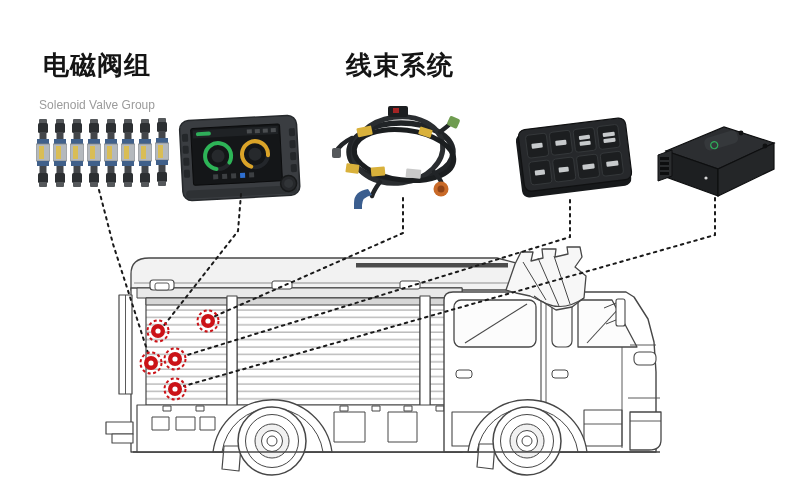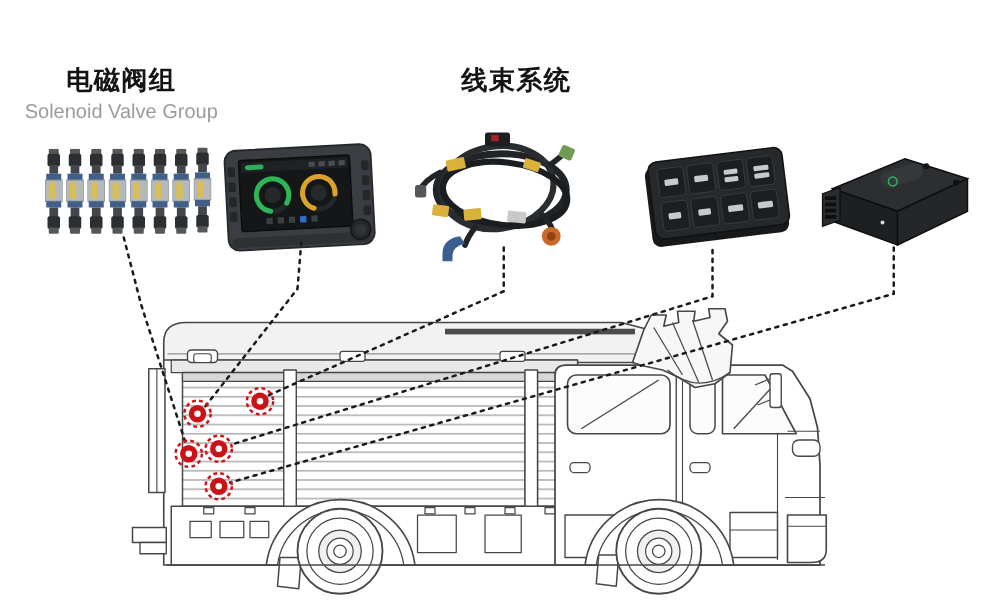--- a/index.html
+++ b/index.html
@@ -1,32 +1,32 @@
 <!DOCTYPE html>
 <html><head>
 <meta charset="utf-8">
 <style>
   html,body{margin:0;padding:0;background:#fff;}
   #canvas{position:relative;width:787px;height:493px;background:#fff;overflow:hidden;
           font-family:"Liberation Sans","DejaVu Sans",sans-serif;}
   .component-label{position:absolute;top:52px;transform:translateX(-50%);text-align:center;white-space:nowrap;}
-  .component-label .zh{font-size:21px;font-weight:700;color:#141414;letter-spacing:1px;line-height:26px;}
-  .component-label .en{font-size:16px;color:#9b9b9b;line-height:18px;margin-top:3px;}
+  .component-label .zh{font-size:26px;font-weight:700;color:#141414;letter-spacing:1px;line-height:26px;}
+  .component-label .en{font-size:12px;color:#9b9b9b;line-height:18px;margin-top:18px;}
   svg{position:absolute;left:0;top:0;}
 </style>
 </head>
 <body>
 
 <div id="canvas">
 
   <div class="component-label" style="left:97px">
     <div class="zh">电磁阀组</div>
     <div class="en">Solenoid Valve Group</div>
   </div>
-  <div class="component-label" style="left:413px">
+  <div class="component-label" style="left:400px">
     <div class="zh">线束系统</div>
   </div>
 
   <svg width="787" height="493" viewBox="0 0 787 493">
     <defs>
       <pattern id="slats" width="10" height="7.4" patternUnits="userSpaceOnUse">
         <rect width="10" height="7.4" fill="#ffffff"></rect>
         <line x1="0" y1="6.6" x2="10" y2="6.6" stroke="#a4a4a4" stroke-width="1.1"></line>
       </pattern>
       <symbol id="valve" width="14" height="70">

